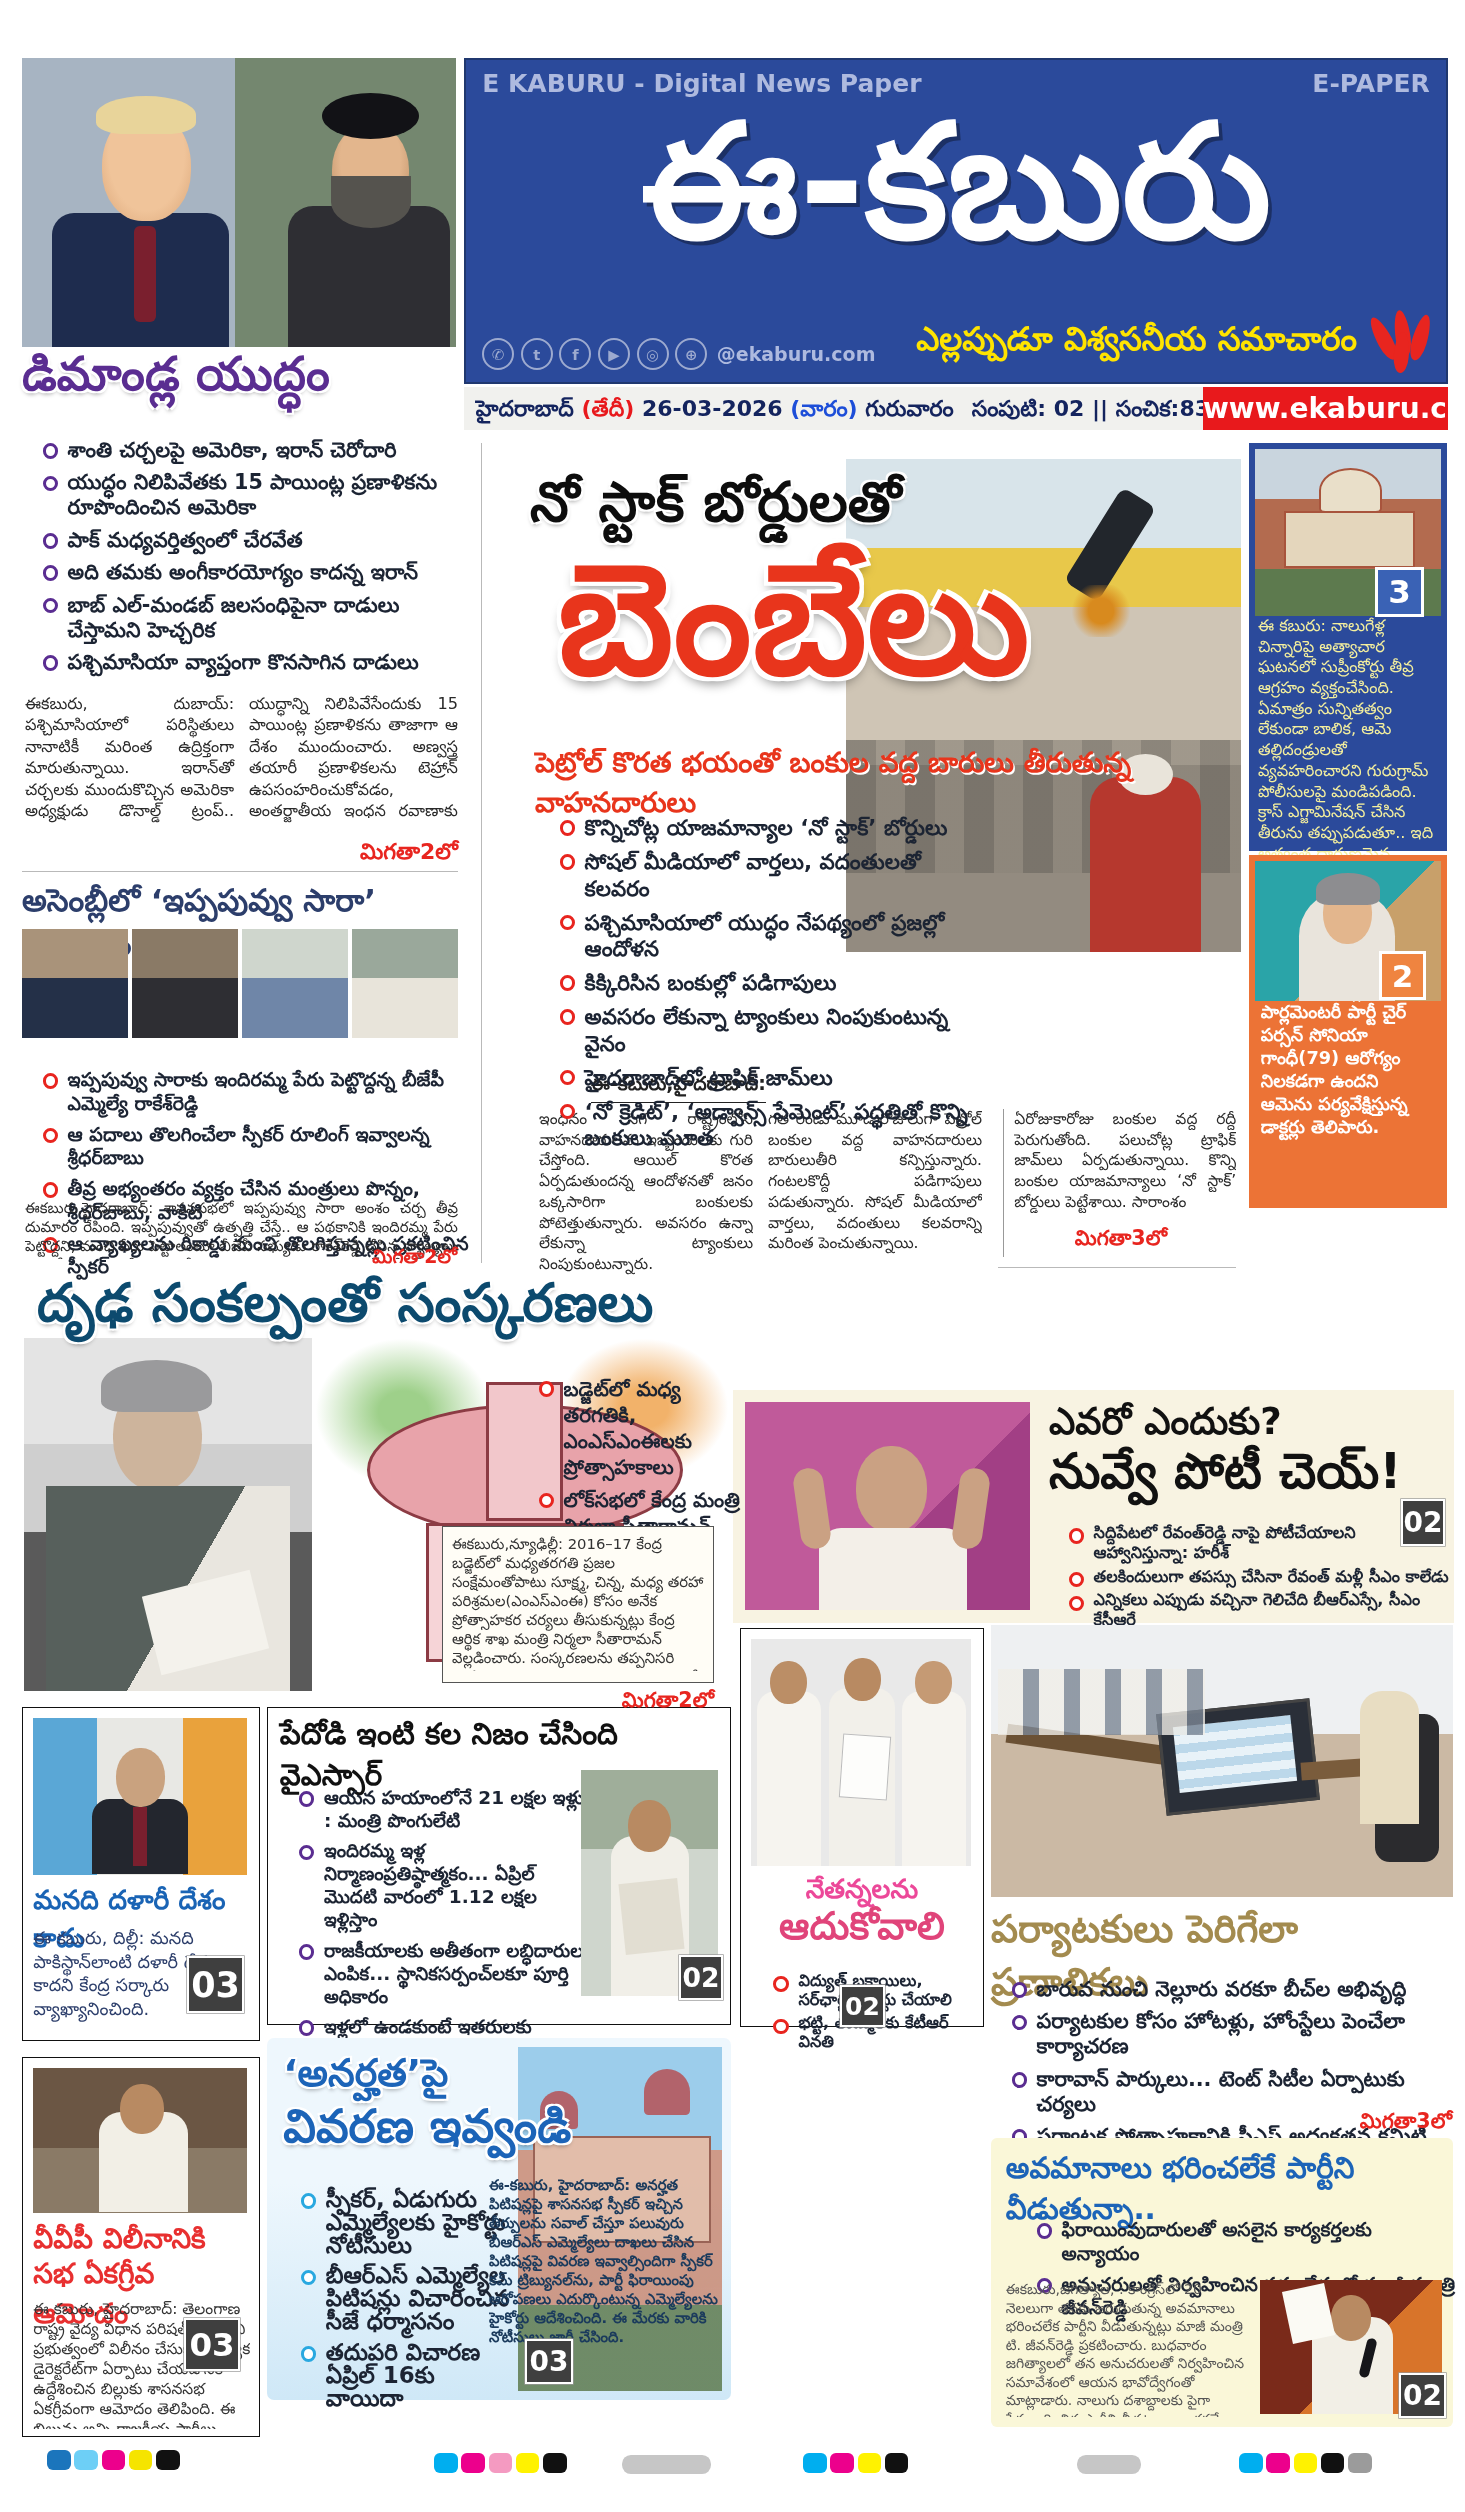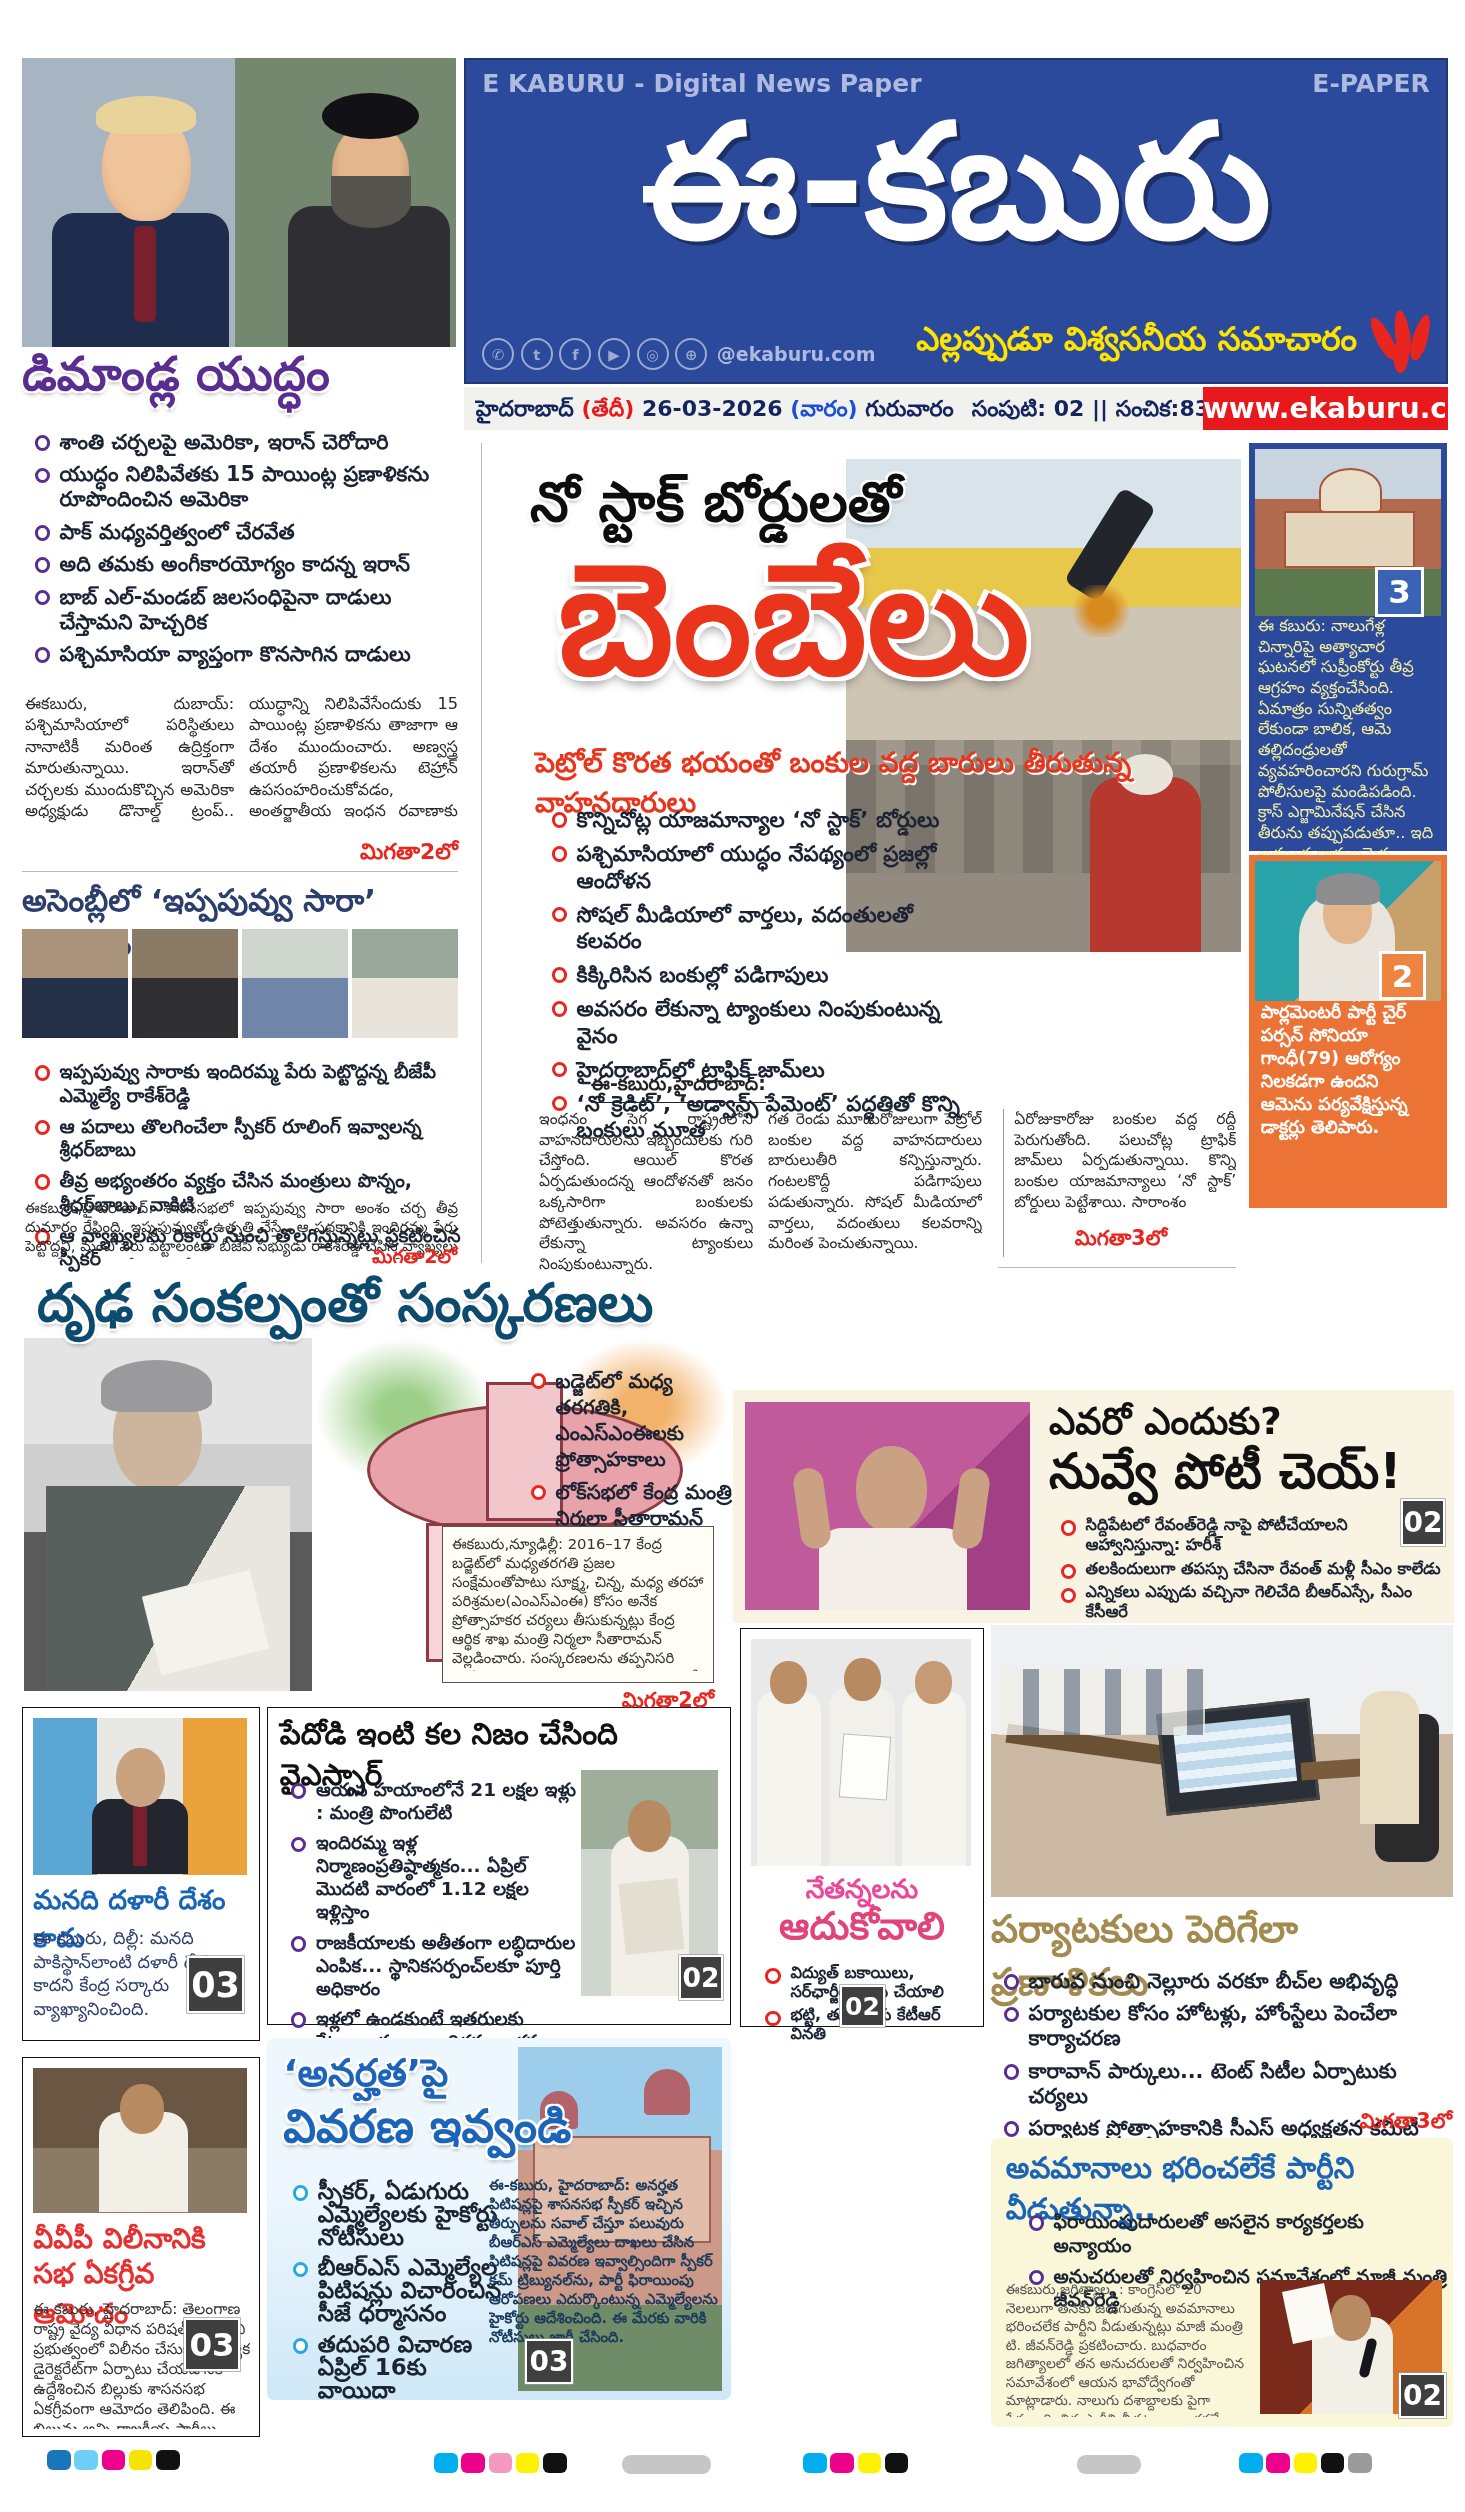--- a/index.html
+++ b/index.html
@@ -2,21 +2,21 @@
 <html style="font-size:11.8px"><head>
 <meta charset="utf-8">
 <style>
   html,body{margin:0;padding:0;background:#ffffff;}
   body{font-family:"DejaVu Sans","Liberation Sans",sans-serif;}
   #page{position:relative;width:1466px;height:2512px;background:#fff;overflow:hidden;}
   .abs{position:absolute;}
   .ph{position:absolute;overflow:hidden;background:#c8c2b4;}
   .vline{position:absolute;width:0.7px;background:#b9b9b9;}
   .hline{position:absolute;height:0.7px;background:#b9b9b9;}
-  ul.bl{list-style:none;margin:8px;padding:0;}
+  ul.bl{list-style:none;margin:16px;padding:0;}
   ul.bl li{position:relative;padding-left:26.6px;margin-bottom:7.4px;font-weight:bold;color:#1c2433;}
   ul.bl li::before{content:"";position:absolute;left:1.5px;top:5.2px;width:9.6px;height:9.6px;border:3.7px solid var(--bc,#5a2d91);border-radius:50%;background:#fff;}
   .badge{position:absolute;display:flex;align-items:center;justify-content:center;color:#fff;font-weight:bold;z-index:6;}
   .badge.dark{background:#3f3f3f;border:2.2px solid #fff;box-shadow:0 0 0 0.7px #999;}
   .badge.blue{background:#3a62b5;border:3px solid #fff;}
   .badge.orange{background:#ef8440;border:3px solid #fff;}
   .more{color:#e8251f;font-weight:bold;text-align:right;}
   .outline-w{text-shadow:-2.2px -2.2px 0 #fff,2.2px -2.2px 0 #fff,-2.2px 2.2px 0 #fff,2.2px 2.2px 0 #fff,0 3px 4.4px rgba(0,0,0,.35);}
   .soc{display:inline-flex;align-items:center;justify-content:center;width:28px;height:28px;border:2.2px solid #9daacf;border-radius:50%;color:#9daacf;font-size:14.8px;font-weight:bold;margin-right:6.6px;}
   .reg{display:inline-block;width:23.6px;height:20px;border-radius:5.9px;margin-right:3.7px;}
@@ -122,22 +122,22 @@
     <div class="abs" style="left:222px;top:126px;width:66px;height:52px;background:radial-gradient(circle,#d88a1e 30%,transparent 70%);"></div>
     <div class="abs" style="left:0;top:281px;width:395px;height:133px;background:repeating-linear-gradient(90deg,#6f6a62 0 29.5px,#8c857a 29.5px 59px);opacity:.7;"></div>
     <div class="abs" style="left:244px;top:318px;width:111px;height:176px;background:#b6382e;border-radius:29.5px 29.5px 0 0;"></div>
     <div class="abs" style="left:272px;top:295px;width:55px;height:41px;background:#e9e4da;border-radius:50%;"></div>
   </div>
   <div class="abs outline-w" style="left:530px;top:470px;font-size:55px;font-weight:900;color:#0d0d0d;z-index:3;">నో స్టాక్ బోర్డులతో</div>
   <div class="abs" style="left:558px;top:543px;font-size:154px;font-weight:900;color:#e8351c;z-index:3;line-height:1;text-shadow:-4.4px -4.4px 0 #fff,4.4px -4.4px 0 #fff,-4.4px 4.4px 0 #fff,4.4px 4.4px 0 #fff,0 7.4px 10.3px rgba(0,0,0,.4);">బెంబేలు</div>
   <div class="abs" style="left:535px;top:746px;width:702px;font-size:28px;font-weight:900;color:#e8351c;z-index:3;text-shadow:1.5px 1.5px 0 #fff;">పెట్రోల్ కొరత భయంతో బంకుల వద్ద బారులు తీరుతున్న వాహనదారులు</div>
   <ul class="bl" style="--bc:#e8251f;position:absolute;left:542px;top:799px;width:414px;font-size:21.4px;line-height:26.6px;z-index:3;">
     <li>కొన్నిచోట్ల యాజమాన్యాల ‘నో స్టాక్’ బోర్డులు</li>
+    <li>సోషల్ మీడియాలో వార్తలు, వదంతులతో కలవరం</li>
     <li>పశ్చిమాసియాలో యుద్ధం నేపథ్యంలో ప్రజల్లో ఆందోళన</li>
-    <li>సోషల్ మీడియాలో వార్తలు, వదంతులతో కలవరం</li>
     <li>కిక్కిరిసిన బంకుల్లో పడిగాపులు</li>
     <li>అవసరం లేకున్నా ట్యాంకులు నింపుకుంటున్న వైనం</li>
     <li>హైదరాబాద్‌లో ట్రాఫిక్ జామ్‌లు</li>
     <li>‘నో క్రెడిట్’, ‘అడ్వాన్స్ పేమెంట్’ పద్ధతితో కొన్ని బంకులు మూత</li>
   </ul>
   <div class="abs" style="left:591px;top:1072px;font-size:19px;font-weight:bold;color:#222;border-bottom:1.5px solid #222;padding-bottom:3px;">ఈ-కబురు,హైదరాబాద్:</div>
   <div class="abs bodytxt" style="left:539px;top:1109px;width:214px;height:170px;font-size:15.5px;line-height:20.7px;overflow:hidden;">ఇంధనం సెగ రాష్ట్రంలోని వాహనదారులను ఇబ్బందులకు గురి చేస్తోంది. ఆయిల్ కొరత ఏర్పడుతుందన్న ఆందోళనతో జనం ఒక్కసారిగా బంకులకు పోటెత్తుతున్నారు. అవసరం ఉన్నా లేకున్నా ట్యాంకులు నింపుకుంటున్నారు.</div>
   <div class="abs bodytxt" style="left:768px;top:1109px;width:214px;height:170px;font-size:15.5px;line-height:20.7px;overflow:hidden;">గత రెండు మూడురోజులుగా పెట్రోల్ బంకుల వద్ద వాహనదారులు బారులుతీరి కన్పిస్తున్నారు. గంటలకొద్దీ పడిగాపులు పడుతున్నారు. సోషల్ మీడియాలో వార్తలు, వదంతులు కలవరాన్ని మరింత పెంచుతున్నాయి.</div>
   <div class="abs bodytxt" style="left:1003px;top:1109px;width:222px;height:148px;font-size:15.5px;line-height:20.7px;overflow:hidden;border-left:0.7px solid #999;padding-left:10.3px;">ఏరోజుకారోజు బంకుల వద్ద రద్దీ పెరుగుతోంది. పలుచోట్ల ట్రాఫిక్ జామ్‌లు ఏర్పడుతున్నాయి. కొన్ని బంకుల యాజమాన్యాలు ‘నో స్టాక్’ బోర్డులు పెట్టేశాయి. సారాంశం</div>
   <div class="hline" style="left:998px;top:1267px;width:238px;"></div>

